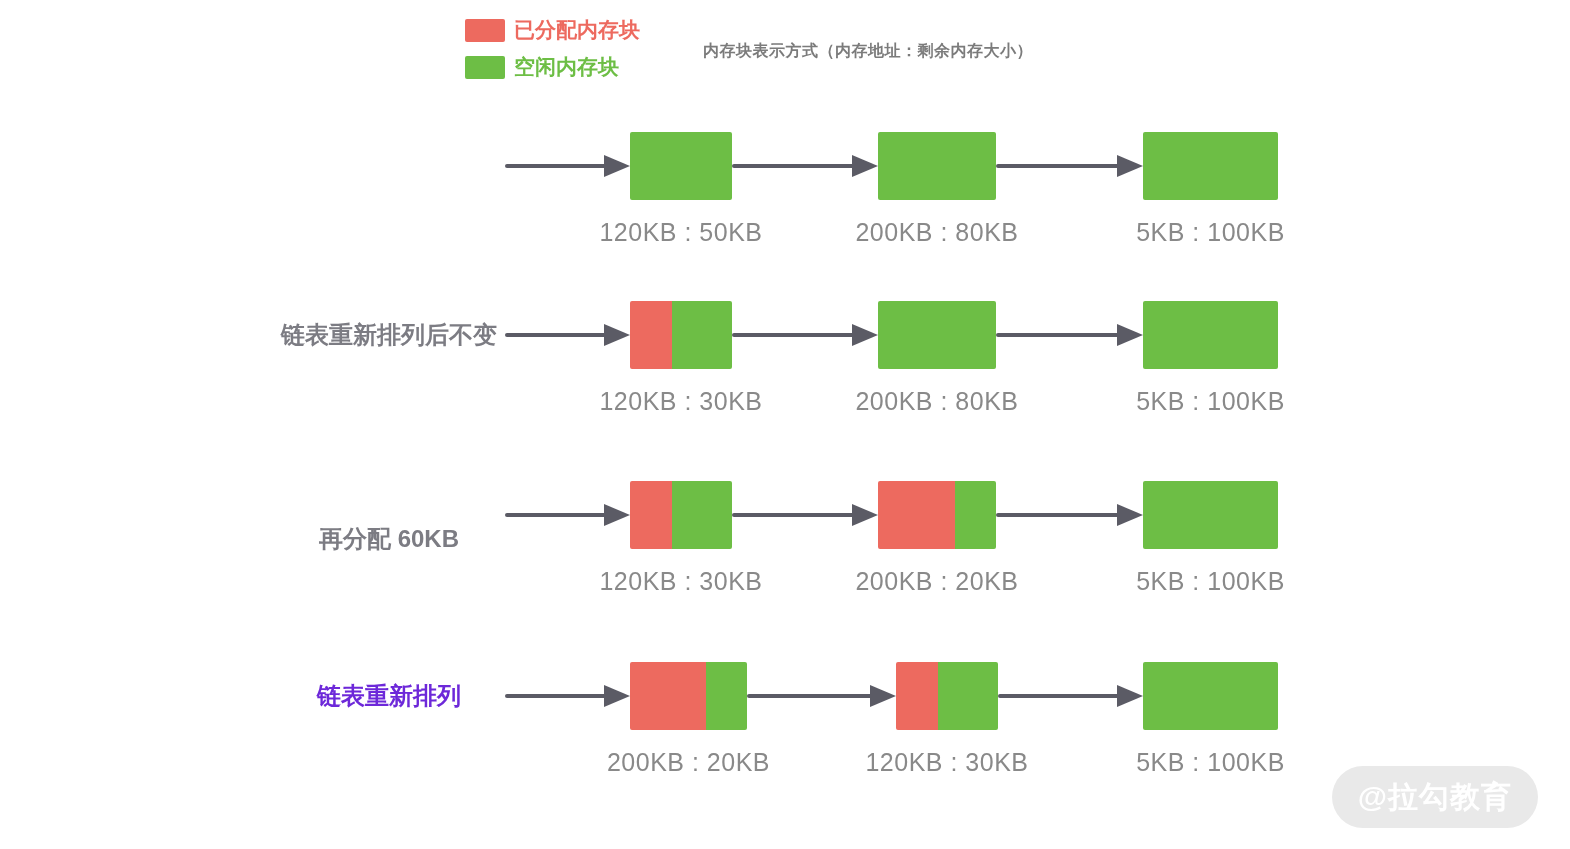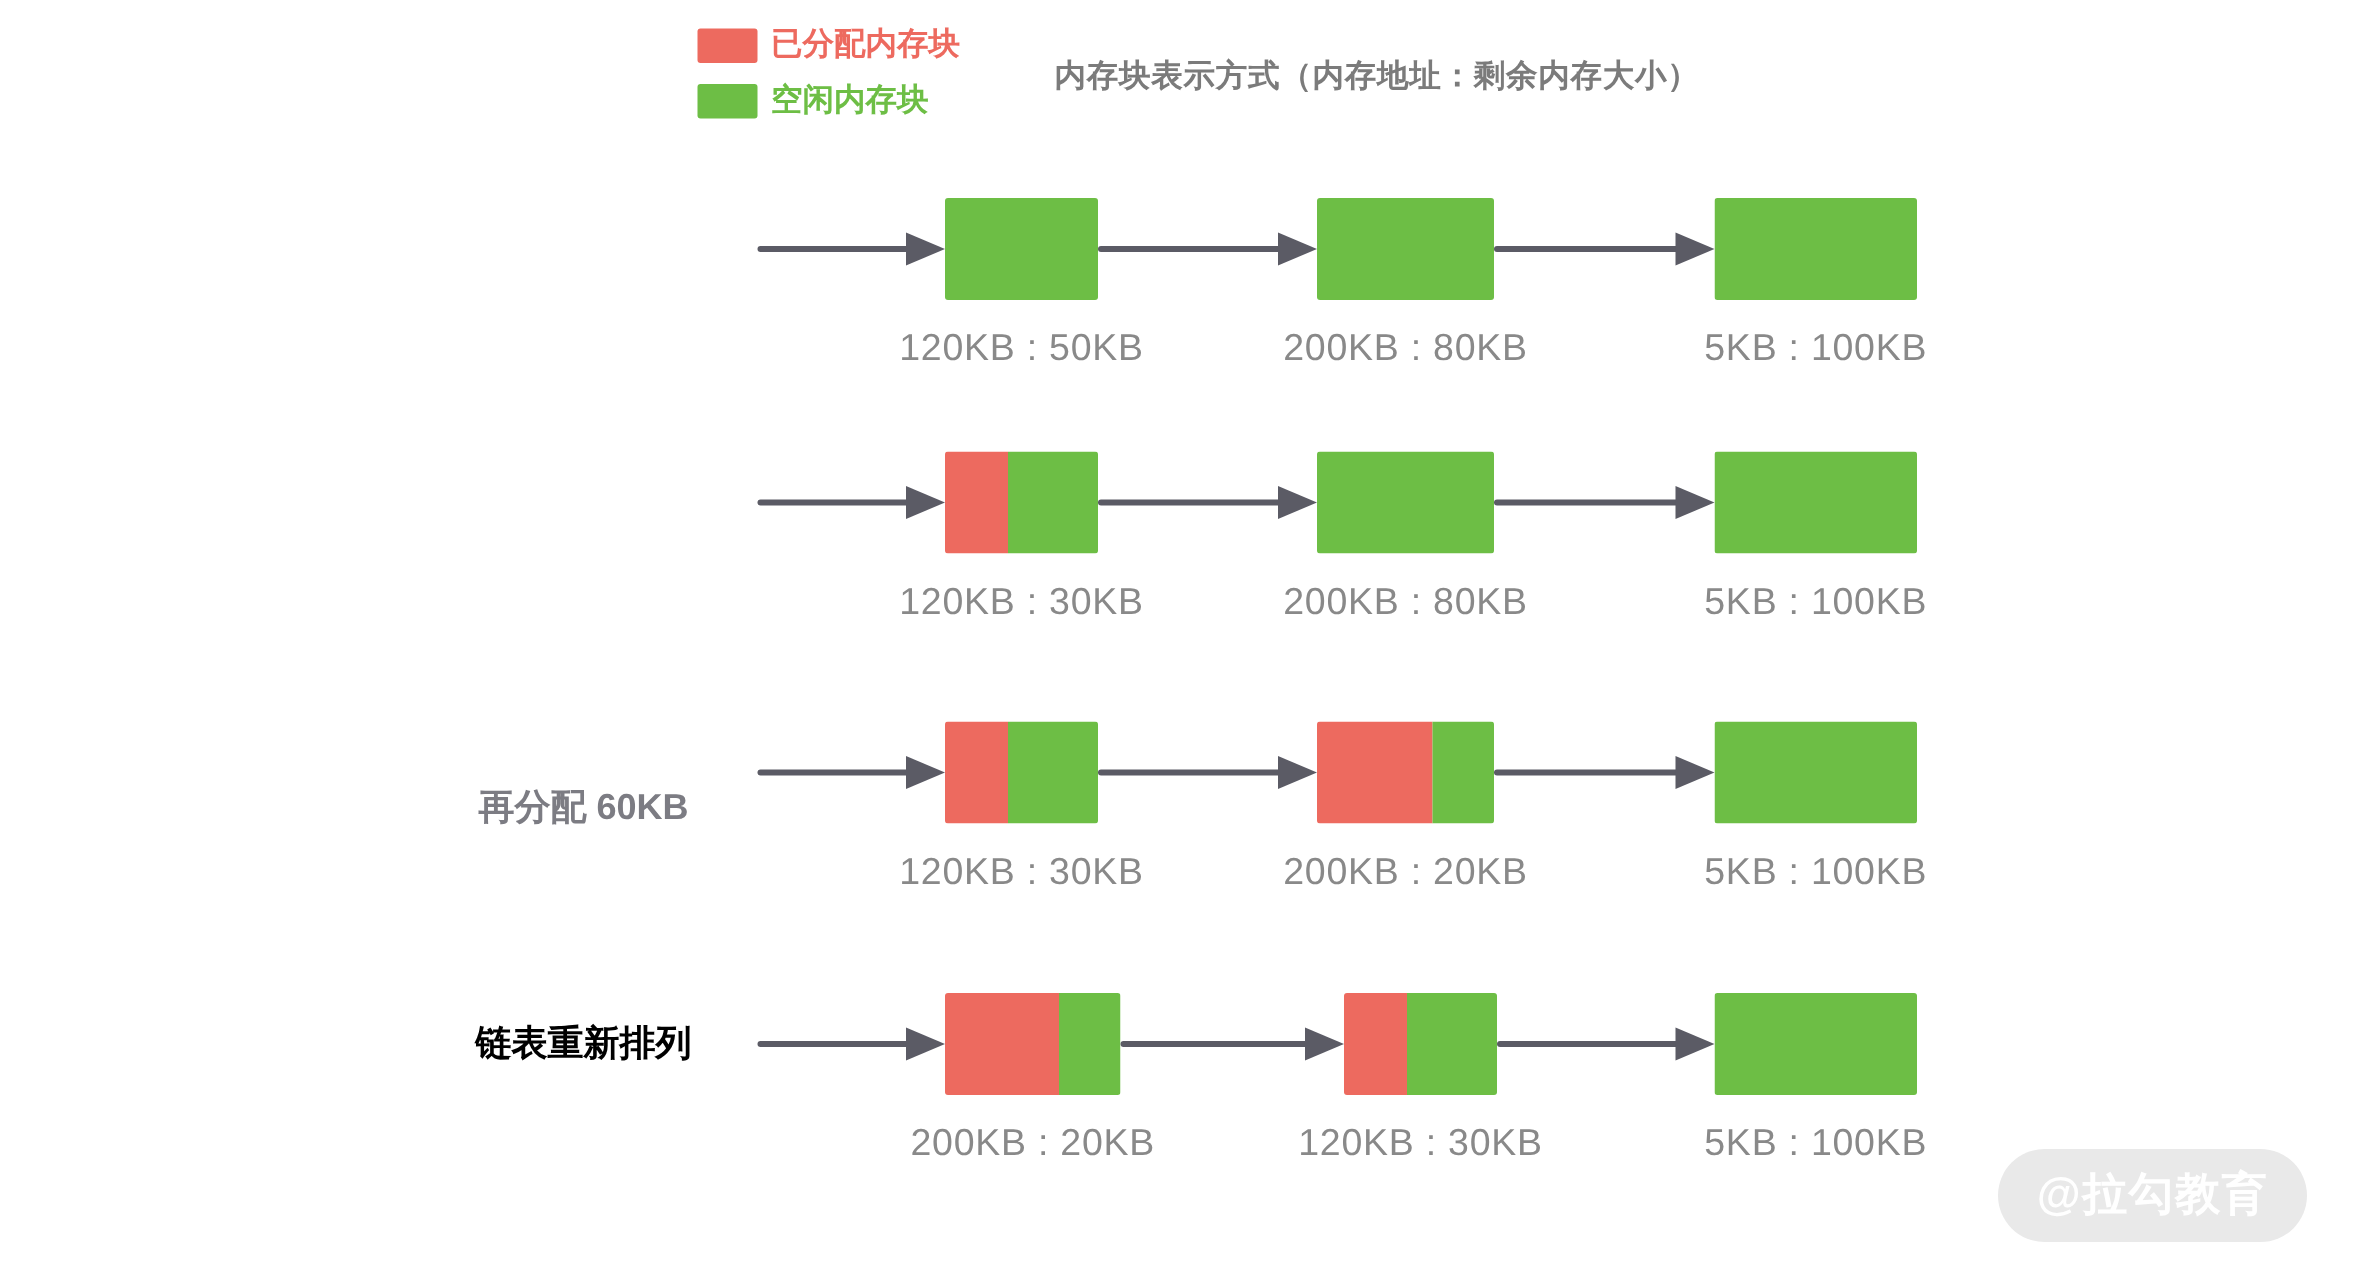--- a/index.html
+++ b/index.html
@@ -12,21 +12,21 @@
   }
   
   .legend-item{position:absolute;left:465px;display:flex;align-items:center;gap:9px;}
   .legend-item.first{top:18px;}
   .legend-item.second{top:55px;}
   .swatch{display:inline-block;width:40px;height:23px;border-radius:2px;}
   .legend-label{font-size:21px;font-weight:700;line-height:24px;}
   
   .title{
     position:absolute;left:703px;top:35px;
-    font-size:21px;font-weight:700;line-height:32px;letter-spacing:.5px;
+    font-size:16px;font-weight:700;line-height:32px;letter-spacing:.5px;
   }
   
   .row-label{
     position:absolute;left:263px;width:252px;
     text-align:center;font-size:24px;font-weight:600;line-height:46px;
   }
   .arrow-line{position:absolute;height:4px;border-radius:2px;}
   .arrow-head{
     position:absolute;width:0;height:0;
     border-top:11px solid transparent;border-bottom:11px solid transparent;
@@ -80,20 +80,21 @@
         <div class="block-label" style="left: 827px; top: 216px; color: rgb(137, 137, 137);">200KB : 80KB</div>
         <div class="arrow-line" style="left: 996px; top: 164px; width: 125px; background: rgb(91, 91, 101);"></div>
         <div class="arrow-head" style="left: 1117px; top: 155px; border-left: 26px solid rgb(91, 91, 101);"></div>
         <div class="memory-block" style="left: 1143px; top: 132px; width: 135px;">
           <div class="segment" style="width: 100%; background: rgb(109, 190, 69);"></div>
         </div>
         <div class="block-label" style="left: 1100.5px; top: 216px; color: rgb(137, 137, 137);">5KB : 100KB</div>
       </div>
       <div class="diagram-row">
         <div class="row-label" style="top: 312px; color: rgb(124, 124, 131);">
+          <div class="row-label-line">链表重新排列后不变</div>
         </div>
         <div class="arrow-line" style="left: 505px; top: 333px; width: 103px; background: rgb(91, 91, 101);"></div>
         <div class="arrow-head" style="left: 604px; top: 324px; border-left: 26px solid rgb(91, 91, 101);"></div>
         <div class="memory-block" style="left: 630px; top: 301px; width: 102px;">
           <div class="segment" style="width: 41%; background: rgb(237, 106, 95);"></div>
           <div class="segment" style="width: 59%; background: rgb(109, 190, 69);"></div>
         </div>
         <div class="block-label" style="left: 571px; top: 385px; color: rgb(137, 137, 137);">120KB : 30KB</div>
         <div class="arrow-line" style="left: 732px; top: 333px; width: 124px; background: rgb(91, 91, 101);"></div>
         <div class="arrow-head" style="left: 852px; top: 324px; border-left: 26px solid rgb(91, 91, 101);"></div>
@@ -127,21 +128,21 @@
         </div>
         <div class="block-label" style="left: 827px; top: 565px; color: rgb(137, 137, 137);">200KB : 20KB</div>
         <div class="arrow-line" style="left: 996px; top: 513px; width: 125px; background: rgb(91, 91, 101);"></div>
         <div class="arrow-head" style="left: 1117px; top: 504px; border-left: 26px solid rgb(91, 91, 101);"></div>
         <div class="memory-block" style="left: 1143px; top: 481px; width: 135px;">
           <div class="segment" style="width: 100%; background: rgb(109, 190, 69);"></div>
         </div>
         <div class="block-label" style="left: 1100.5px; top: 565px; color: rgb(137, 137, 137);">5KB : 100KB</div>
       </div>
       <div class="diagram-row">
-        <div class="row-label" style="top: 673px; color: #000000;">
+        <div class="row-label" style="top: 673px; color: #6d28d9;">
           <div class="row-label-line">链表重新排列</div>
         </div>
         <div class="arrow-line" style="left: 505px; top: 694px; width: 103px; background: rgb(91, 91, 101);"></div>
         <div class="arrow-head" style="left: 604px; top: 685px; border-left: 26px solid rgb(91, 91, 101);"></div>
         <div class="memory-block" style="left: 630px; top: 662px; width: 117px;">
           <div class="segment" style="width: 65%; background: rgb(237, 106, 95);"></div>
           <div class="segment" style="width: 35%; background: rgb(109, 190, 69);"></div>
         </div>
         <div class="block-label" style="left: 578.5px; top: 746px; color: rgb(137, 137, 137);">200KB : 20KB</div>
         <div class="arrow-line" style="left: 747px; top: 694px; width: 127px; background: rgb(91, 91, 101);"></div>

